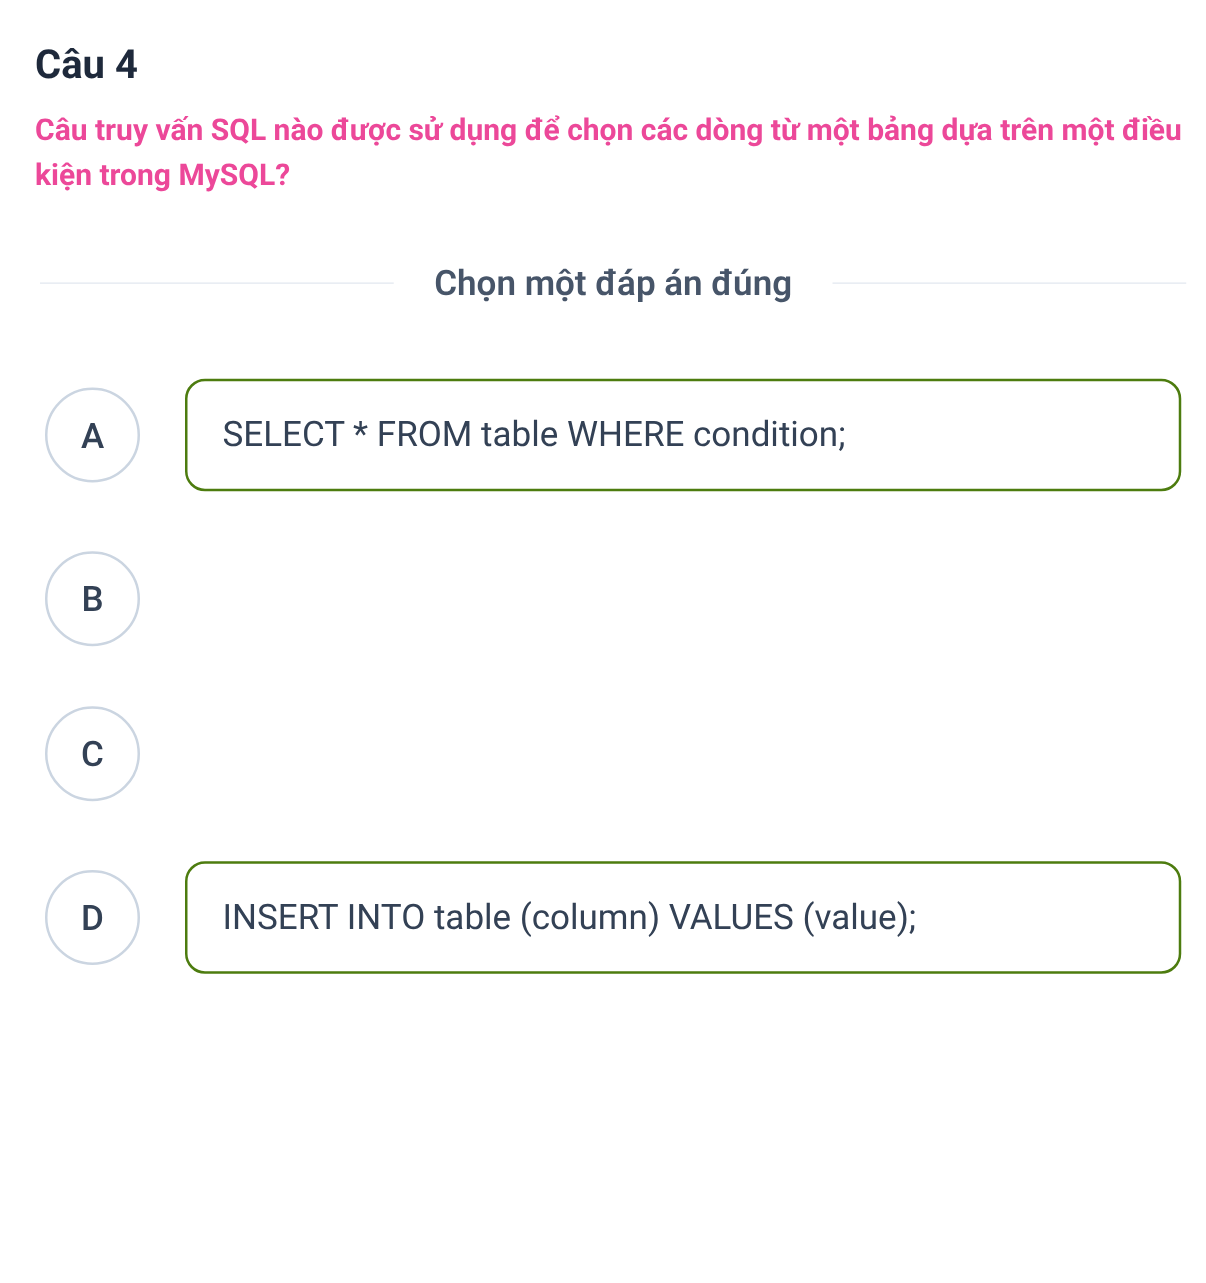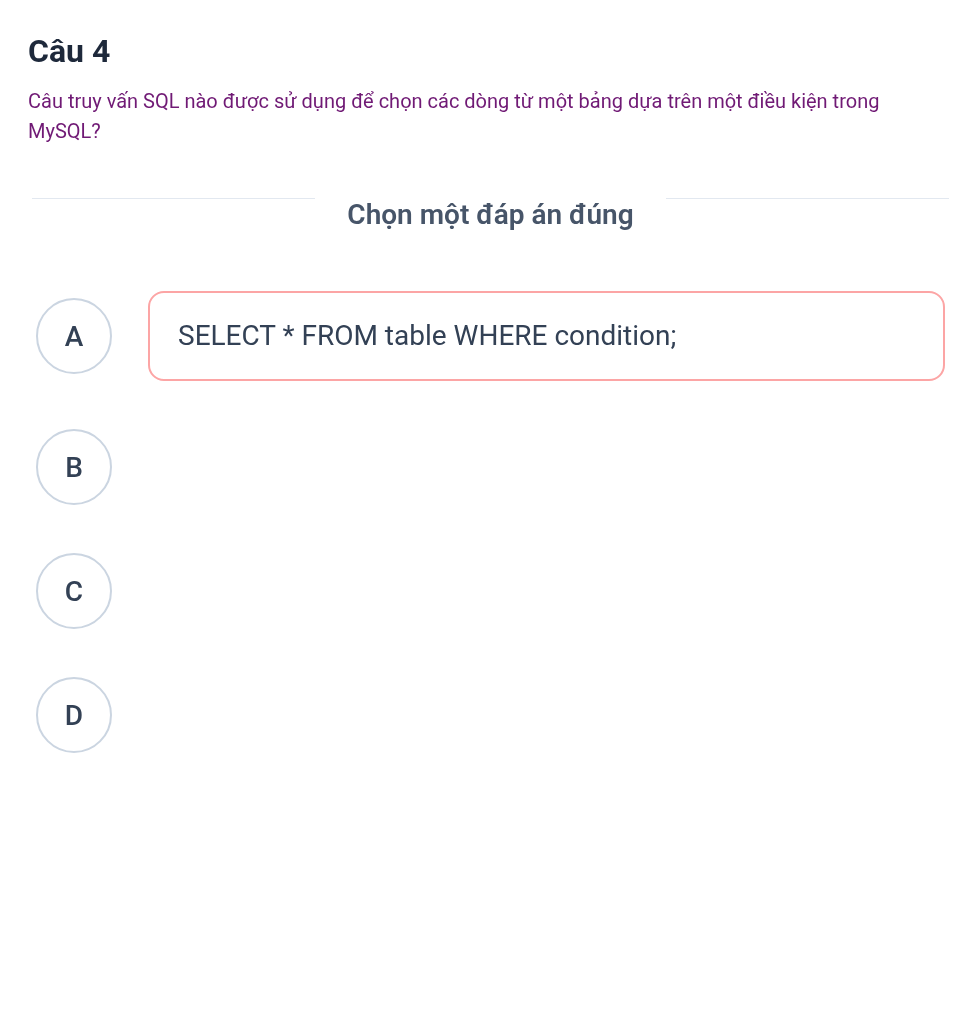--- a/index.html
+++ b/index.html
@@ -14,28 +14,29 @@
       color: #1e293b;
       width: 965px;
     }
     .question-header {
       font-size: 32px;
       font-weight: 700;
       color: #1e293b;
       margin-bottom: 16px;
     }
     .question-text {
-      font-size: 20px;
-      font-weight: 400;
-      color: #701a75;
+      font-size: 24px;
+      font-weight: 700;
+      color: #ec4899;
       line-height: 1.5;
       margin-bottom: 48px;
     }
     .divider-container {
       display: flex;
+      align-items: center;
       margin-bottom: 48px;
     }
     .divider-line {
       flex: 1;
       height: 1px;
       background: #e2e8f0;
     }
     .instruction-text {
       font-size: 28px;
       font-weight: 600;
@@ -62,21 +63,21 @@
       display: flex;
       align-items: center;
       justify-content: center;
       font-size: 28px;
       font-weight: 500;
       color: #334155;
       background: #ffffff;
       cursor: pointer;
     }
     .option-content {
-      border: 2px solid #fca5a5;
+      border: 2px solid #4d7c0f;
       border-radius: 16px;
       padding: 22px 28px;
       font-size: 28px;
       color: #334155;
       line-height: 1.5;
       cursor: pointer;
       background: #ffffff;
       display: inline-block;
     }
     .option-content.full-width {
@@ -106,15 +107,16 @@
   <div class="option-row">
     <div class="option-letter">B</div>
   </div>
 
   <div class="option-row">
     <div class="option-letter">C</div>
   </div>
 
   <div class="option-row">
     <div class="option-letter">D</div>
+    <div class="option-content full-width">INSERT INTO table (column) VALUES (value);</div>
   </div>
 
 </div>
 
 </body></html>

